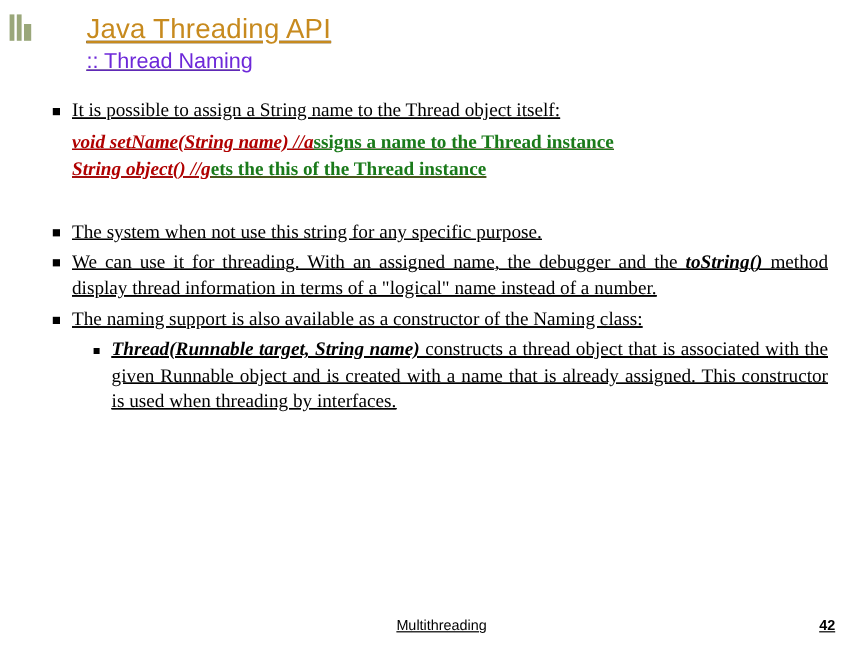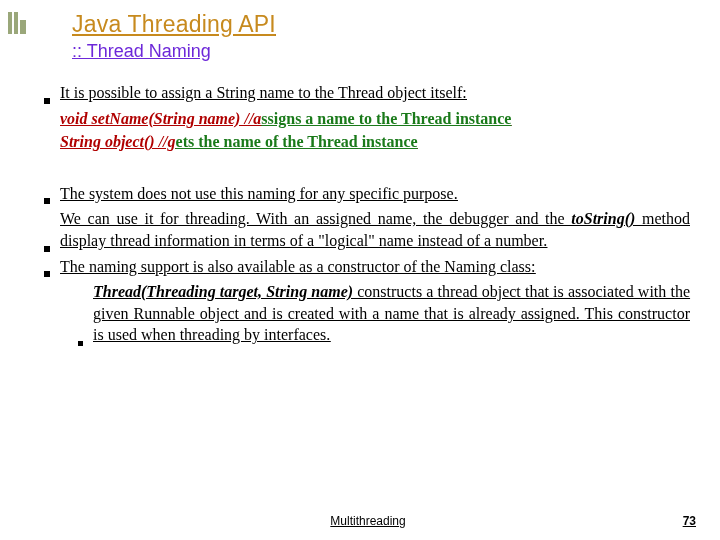--- a/index.html
+++ b/index.html
@@ -47,21 +47,20 @@
     top: 82px;
     left: 44px;
     right: 30px;
     font-size: 16px;
     color: #000;
     line-height: 1.35;
   }
   .row {
     display: flex;
     margin-bottom: 4px;
-    align-items: flex-end;
   }
   .bullet {
     width: 6px;
     flex: 0 0 6px;
     height: 6px;
     background: #000;
     margin-top: 8px;
     margin-right: 10px;
   }
   .bullet-sm {
@@ -133,43 +132,43 @@
 
   <div class="row">
     <div class="bullet"></div>
     <div class="txt">It is possible to assign a String name to the Thread object itself:</div>
   </div>
 
   <div class="sig-line">
     <span class="cslash">void setName(String name) //a</span><span class="comment">ssigns a name to the Thread instance</span>
   </div>
   <div class="sig-line">
-    <span class="cslash">String object() //g</span><span class="comment">ets the name of the Thread instance</span>
+    <span class="cslash">String object() //g</span><span class="comment">ets the this of the Thread instance</span>
   </div>
 
   <div class="gap"></div>
 
   <div class="row">
     <div class="bullet"></div>
-    <div class="txt">The system does not use this naming for any specific purpose.</div>
+    <div class="txt">The system when not use this string for any specific purpose.</div>
   </div>
 
   <div class="row">
     <div class="bullet"></div>
     <div class="txt"><span>We can use it for threading. With an assigned name, the debugger and the </span><span class="bi">toString()</span><span> method display thread information in terms of a "logical" name instead of a number.</span></div>
   </div>
 
   <div class="row">
     <div class="bullet"></div>
     <div class="txt">The naming support is also available as a constructor of the Naming class:</div>
   </div>
 
   <div class="sub-list">
     <div class="row">
       <div class="bullet-sm"></div>
-      <div class="txt"><span class="bi">Thread(Threading target, String name)</span><span> constructs a thread object that is associated with the given Runnable object and is created with a name that is already assigned. This constructor is used when threading by interfaces.</span></div>
+      <div class="txt"><span class="bi">Thread(Runnable target, String name)</span><span> constructs a thread object that is associated with the given Runnable object and is created with a name that is already assigned. This constructor is used when threading by interfaces.</span></div>
     </div>
   </div>
 
 </div>
 
 <div class="footer-title">Multithreading</div>
-<div class="footer-num">73</div>
+<div class="footer-num">42</div>
 
 </body></html>

